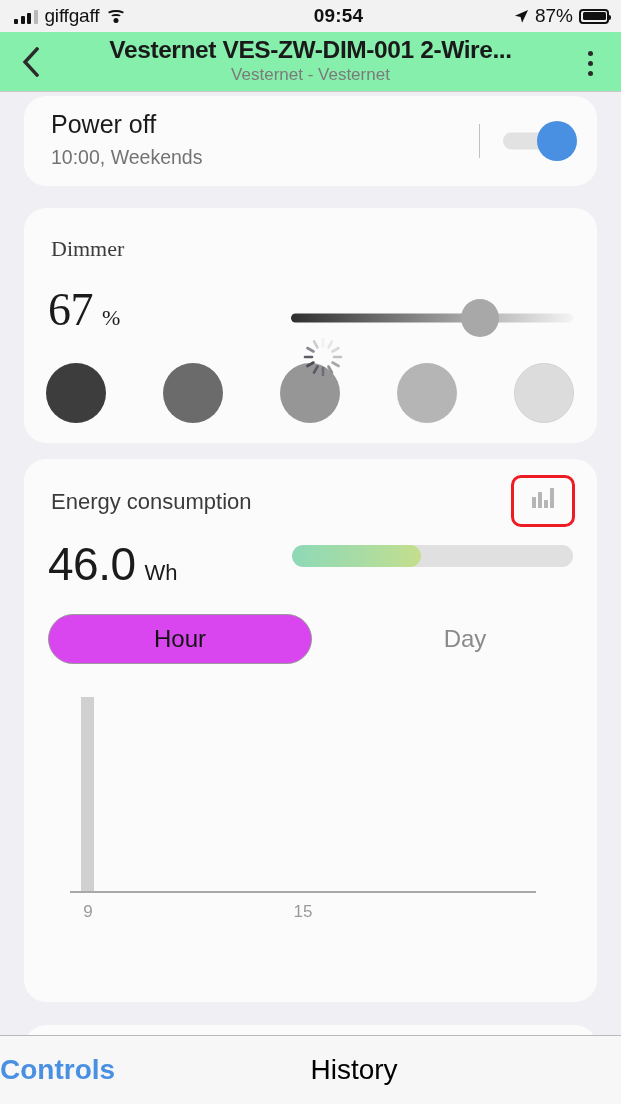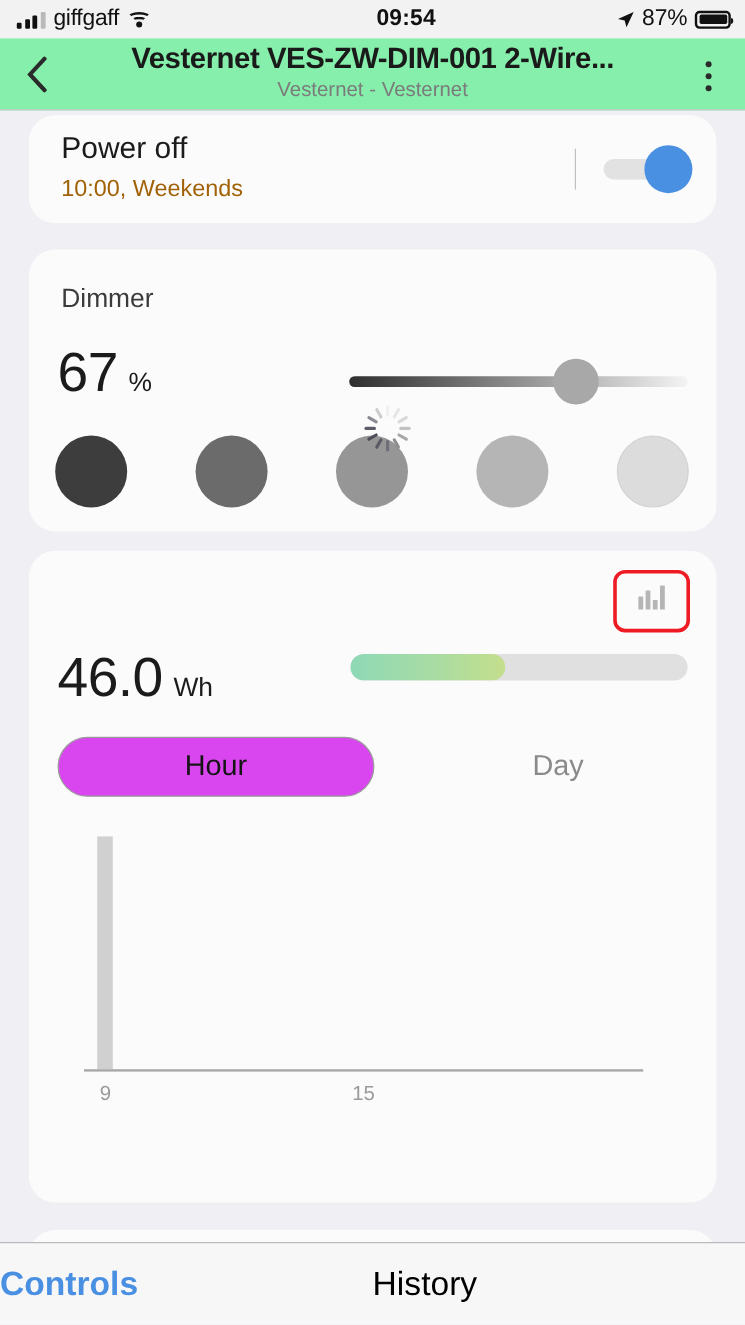--- a/index.html
+++ b/index.html
@@ -59,32 +59,32 @@
   .kebab i { width: 5px; height: 5px; border-radius: 50%; background: #2b2b2b; display: block; }
 
   
   .content { position: absolute; top: 93px; left: 0; width: 621px; height: 942px;
              background: #efeff4; overflow: hidden; }
   .card { position: absolute; left: 24px; width: 573px; background: #fbfbfb; border-radius: 22px; }
 
   
   .card-power { top: 3px; height: 90px; }
   .power-title { position: absolute; left: 27px; top: 14px; font-size: 25px; color: #1b1b1b; }
-  .power-sub { position: absolute; left: 27px; top: 50px; font-size: 19.5px; color: #a16207; }
+  .power-sub { position: absolute; left: 27px; top: 50px; font-size: 19.5px; color: #737373; }
   .toggle-wrap { position: absolute; right: 22px; top: 50%; transform: translateY(-50%);
                  display: flex; align-items: center; gap: 23px; }
   .tog-div { width: 1.5px; height: 34px; background: #c0c0c0; }
   .toggle { position: relative; width: 72px; height: 17px; }
   .tog-track { position: absolute; left: 0; top: 50%; transform: translateY(-50%);
                width: 72px; height: 17px; background: #e2e2e2; border-radius: 9px; }
   .tog-knob { position: absolute; right: -2px; top: 50%; transform: translateY(-50%);
               width: 40px; height: 40px; border-radius: 50%; background: #4a90e2; }
 
   
-  .card-dimmer { top: 115px; height: 235px; }
+  .card-dimmer { top: 115px; height: 235px; font-family: Liberation Serif, serif; }
   .dimmer-title { position: absolute; left: 27px; top: 28px; font-size: 22px; color: #3b3b3b; }
   .dim-value { position: absolute; left: 24px; top: 75px; display: flex; align-items: baseline; }
   .dim-num { font-size: 46px; color: #1b1b1b; font-weight: 300; letter-spacing: -0.5px; }
   .dim-unit { font-size: 22px; color: #1b1b1b; margin-left: 9px; }
   .dim-slider { position: absolute; left: 267px; top: 95px; width: 282px; height: 30px; }
   .slider-track { position: absolute; left: 0; top: 50%; transform: translateY(-50%);
                   width: 282px; height: 9px; border-radius: 5px;
                   background: linear-gradient(to right, #2e2e2e 0%, #8f8f8f 50%, #f4f4f4 100%); }
   .slider-thumb { position: absolute; top: 50%; width: 38px; height: 38px; border-radius: 50%;
                   background: #a8a8a8; transform: translate(-50%, -50%); }
@@ -231,20 +231,21 @@
             <line x1="7.4" y1="32" x2="13.5" y2="28.5" stroke="#4e4e5a"></line>
             <line x1="5" y1="23" x2="12" y2="23" stroke="#5c5c68"></line>
             <line x1="7.4" y1="14" x2="13.5" y2="17.5" stroke="#8a8a92"></line>
             <line x1="14" y1="7.4" x2="17.5" y2="13.5" stroke="#cdcdcd"></line>
           </g>
         </svg>
       </div>
     </div>
 
     <div class="card card-energy">
+      <div class="energy-title">Energy consumption</div>
       <div class="chart-btn">
         <span class="barsicon">
             <i></i>
             <i></i>
             <i></i>
             <i></i>
           </span>
       </div>
       <div class="energy-value">
         <span class="en-num">46.0</span>

